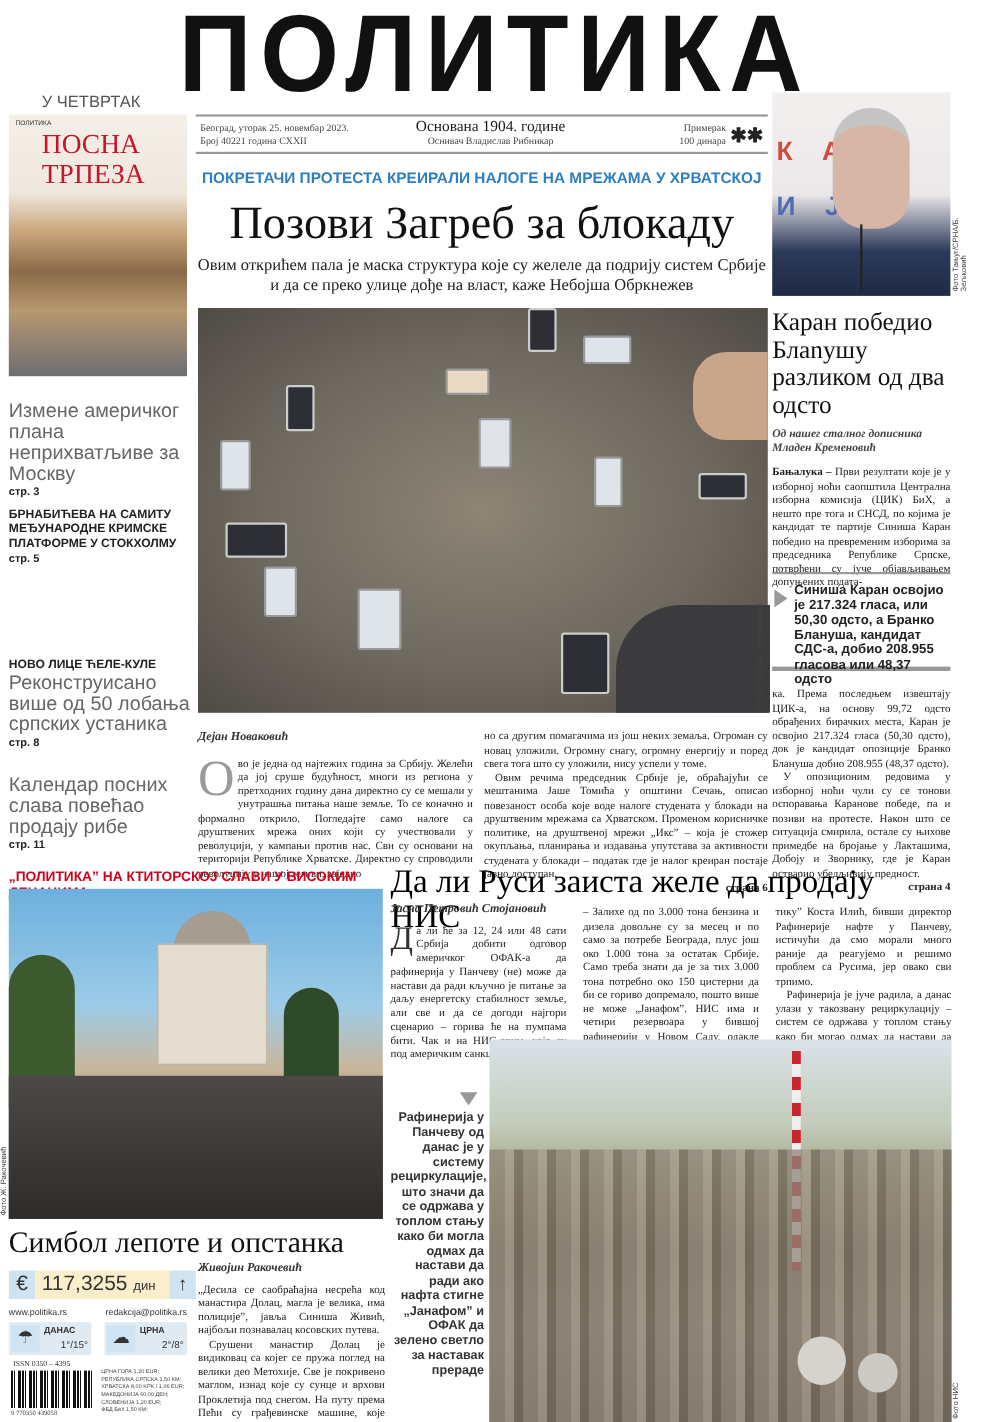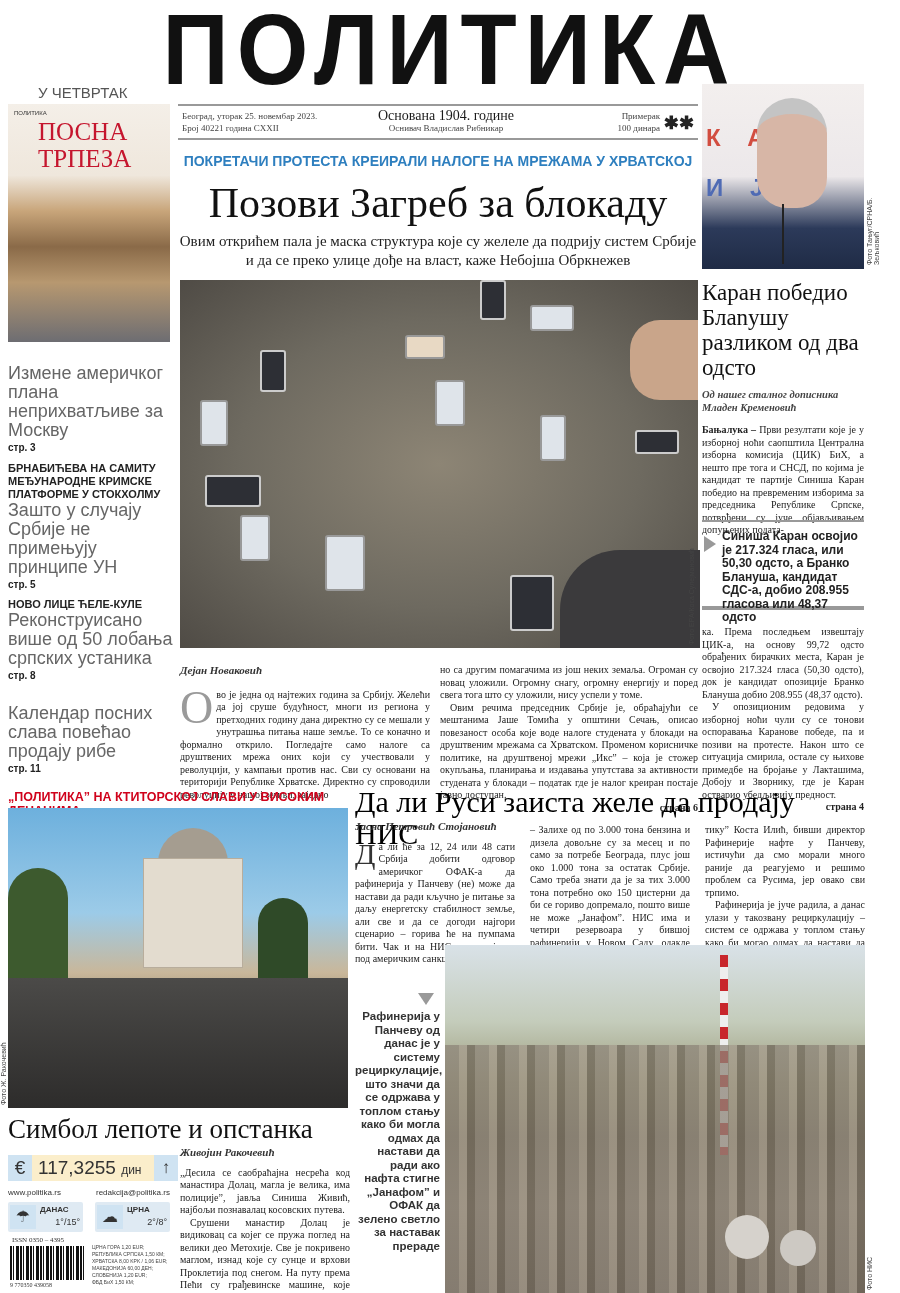--- a/index.html
+++ b/index.html
@@ -82,21 +82,20 @@
     <div>ТРПЕЗА</div>
   </div>
 </div>
 
 <div class="abs side-story" style="top:364px">
   <div class="side-head">Измене америчког плана неприхватљиве за Москву</div>
   <div class="side-page">стр. 3</div>
 </div>
 <div class="abs side-story" style="top:462px">
   <div class="side-kicker">БРНАБИЋЕВА НА САМИТУ МЕЂУНАРОДНЕ КРИМСКЕ ПЛАТФОРМЕ У СТОКХОЛМУ</div>
-  <div class="side-head">Зашто у случају Србије не примењују принципе УН</div>
   <div class="side-page">стр. 5</div>
 </div>
 <div class="abs side-story" style="top:598px">
   <div class="side-kicker">НОВО ЛИЦЕ ЋЕЛЕ-КУЛЕ</div>
   <div class="side-head">Реконструисано више од 50 лобања српских устаника</div>
   <div class="side-page">стр. 8</div>
 </div>
 <div class="abs side-story" style="top:704px">
   <div class="side-head">Календар посних слава повећао продају рибе</div>
   <div class="side-page">стр. 11</div>

